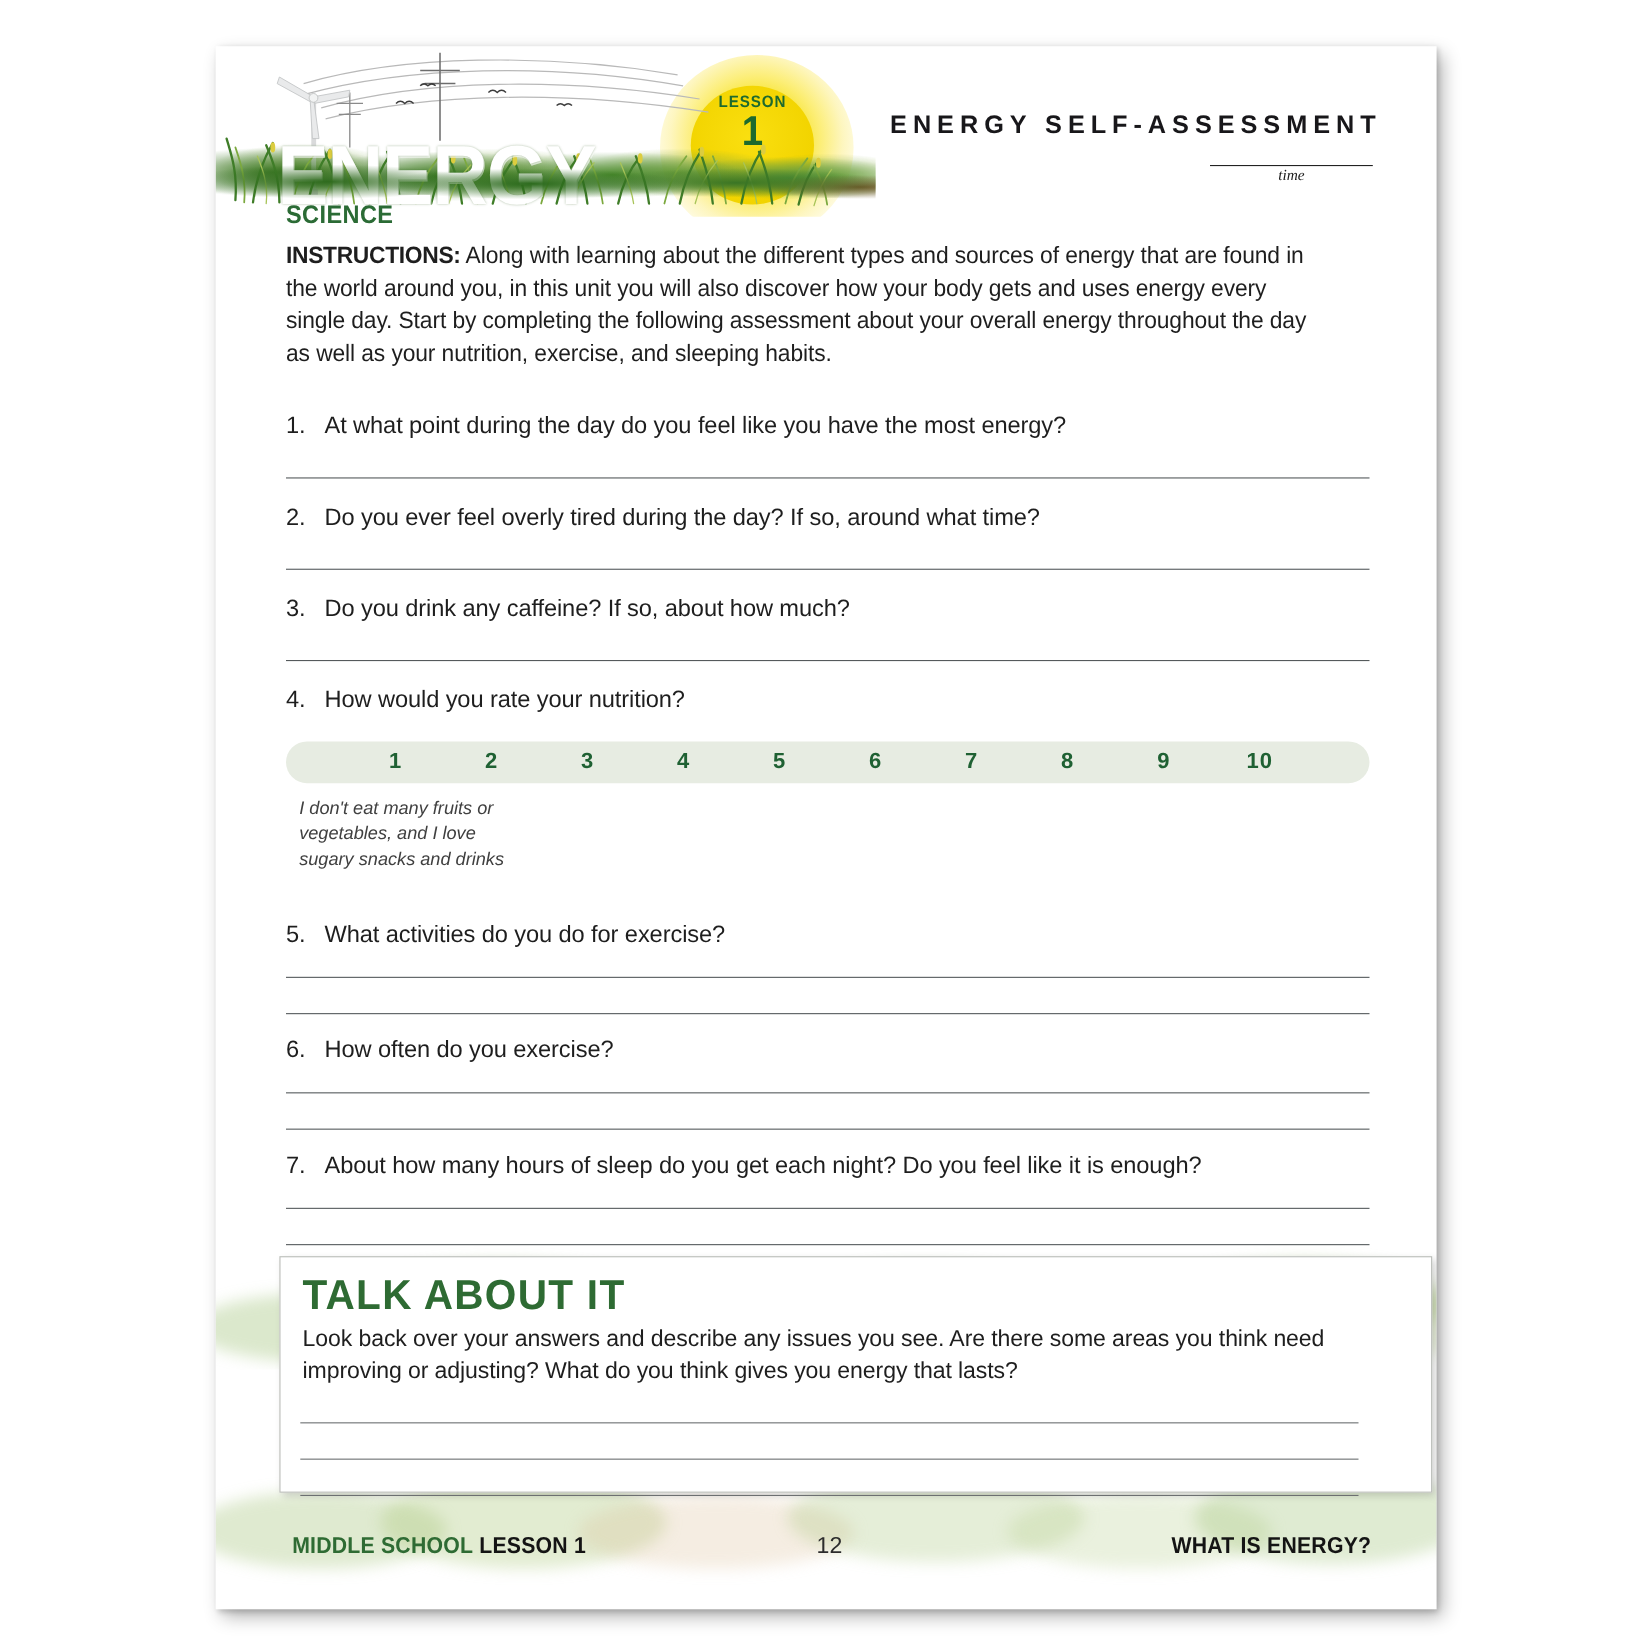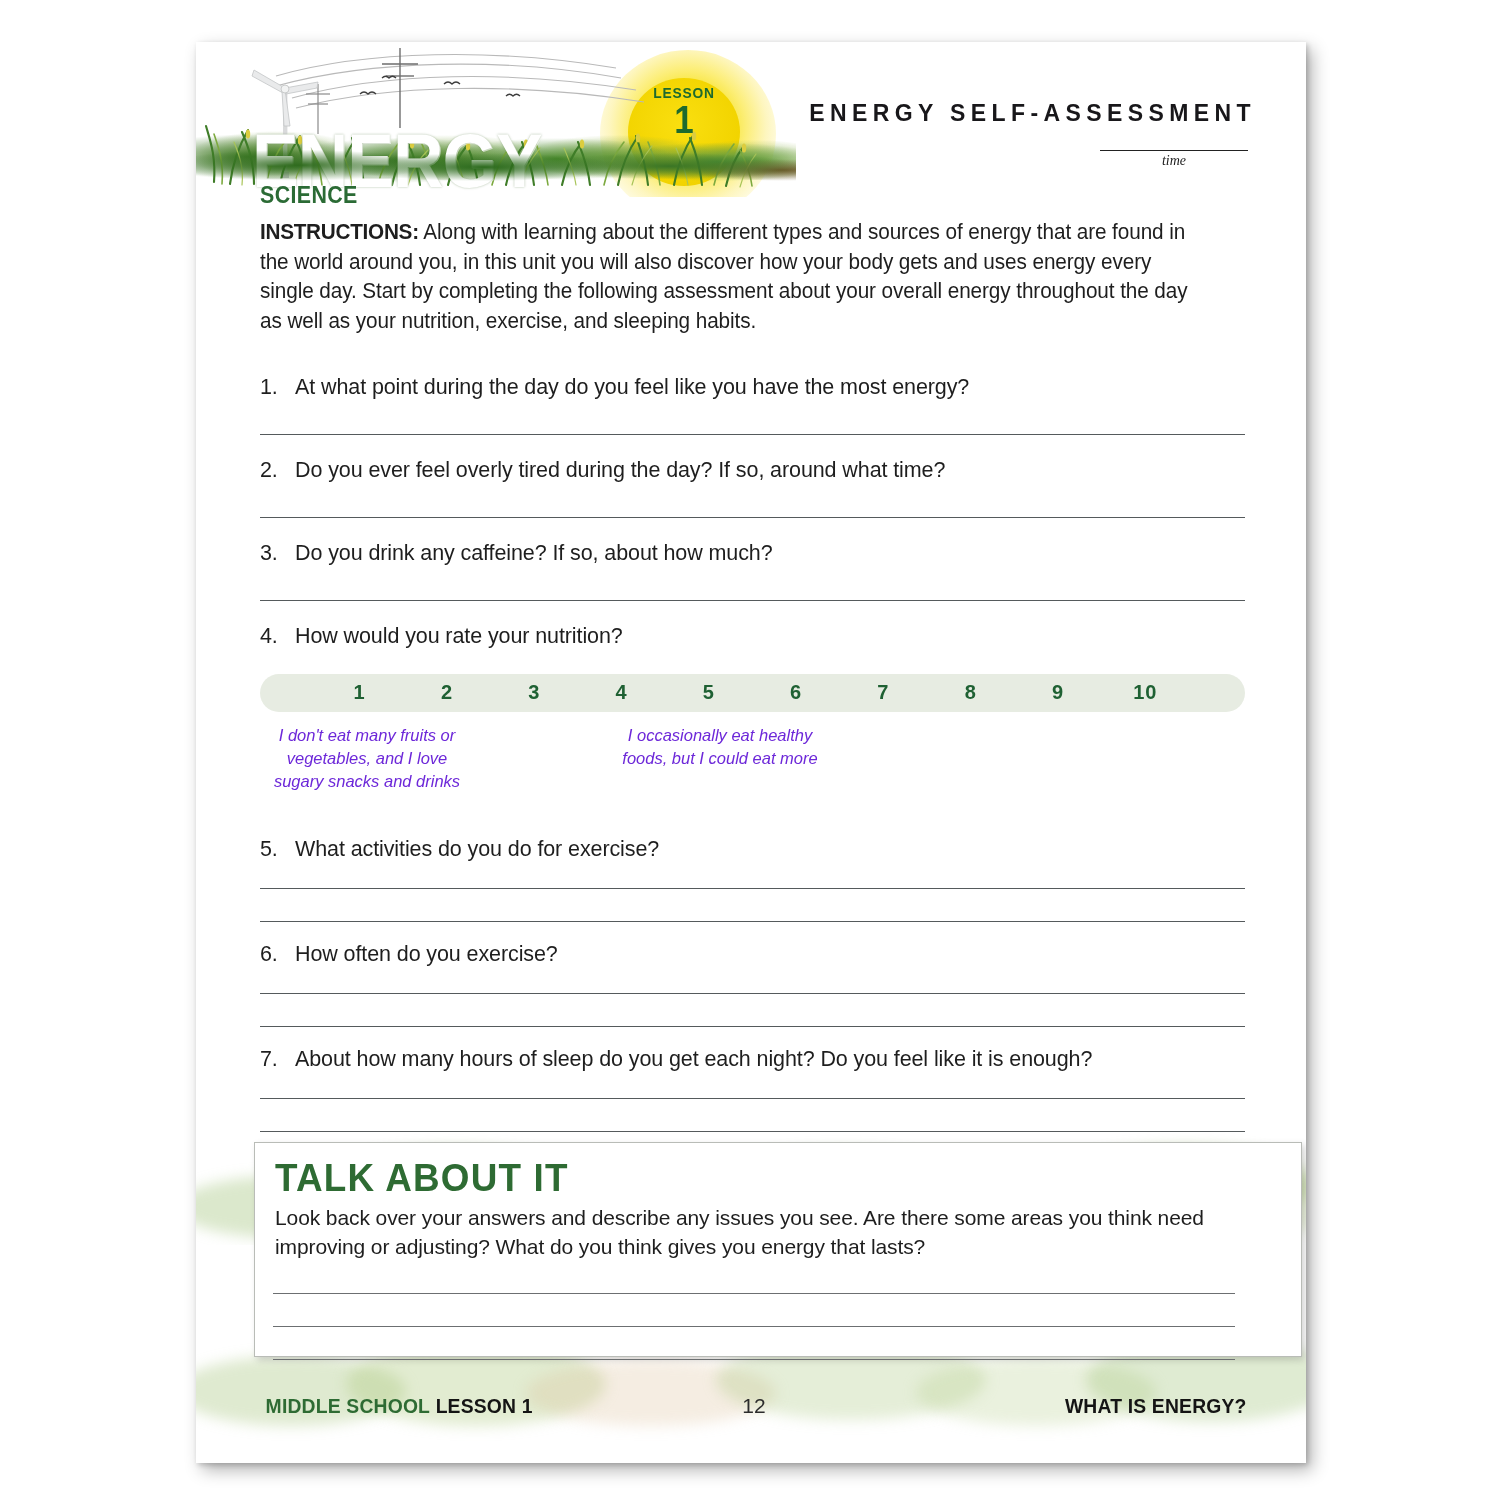--- a/index.html
+++ b/index.html
@@ -246,22 +246,21 @@
     width: 985px;
     height: 96px;
   }
   .scale-desc {
     position: absolute;
     top: 0;
     font-family: "Liberation Sans Narrow", "Liberation Sans", sans-serif;
     font-style: italic;
     font-size: 16.5px;
     line-height: 1.42;
-    color: #6d28d9;
-    text-align: center;
+    color: #404040;
   }
   .desc-left  { left: 12px;  width: 190px; }
   .desc-mid   { left: 355px; width: 210px; }
   .desc-right { left: 790px; width: 190px; }
 
   
   .watercolor-band {
     position: absolute;
     left: 0; top: 1088px;
     width: 1110px; height: 115px;
@@ -535,21 +534,20 @@
         <span class="scale-num">6</span>
         <span class="scale-num">7</span>
         <span class="scale-num">8</span>
         <span class="scale-num">9</span>
         <span class="scale-num">10</span>
         <span class="sp"></span>
       </div>
 
       <div style="margin-top:12px" class="scale-desc-row">
         <div class="scale-desc desc-left">I don't eat many fruits or vegetables, and I love sugary snacks and drinks</div>
-        <div class="scale-desc desc-mid">I occasionally eat healthy foods, but I could eat more</div>
       </div>
 
       <div style="margin-top:17px" class="q-row">
         <span class="q-num">5.</span>
         <span class="q-text">What activities do you do for exercise?</span>
       </div>
       <div style="margin-top:26px" class="answer-line"></div>
       <div style="margin-top:32px" class="answer-line"></div>
 
       <div style="margin-top:20px" class="q-row">

